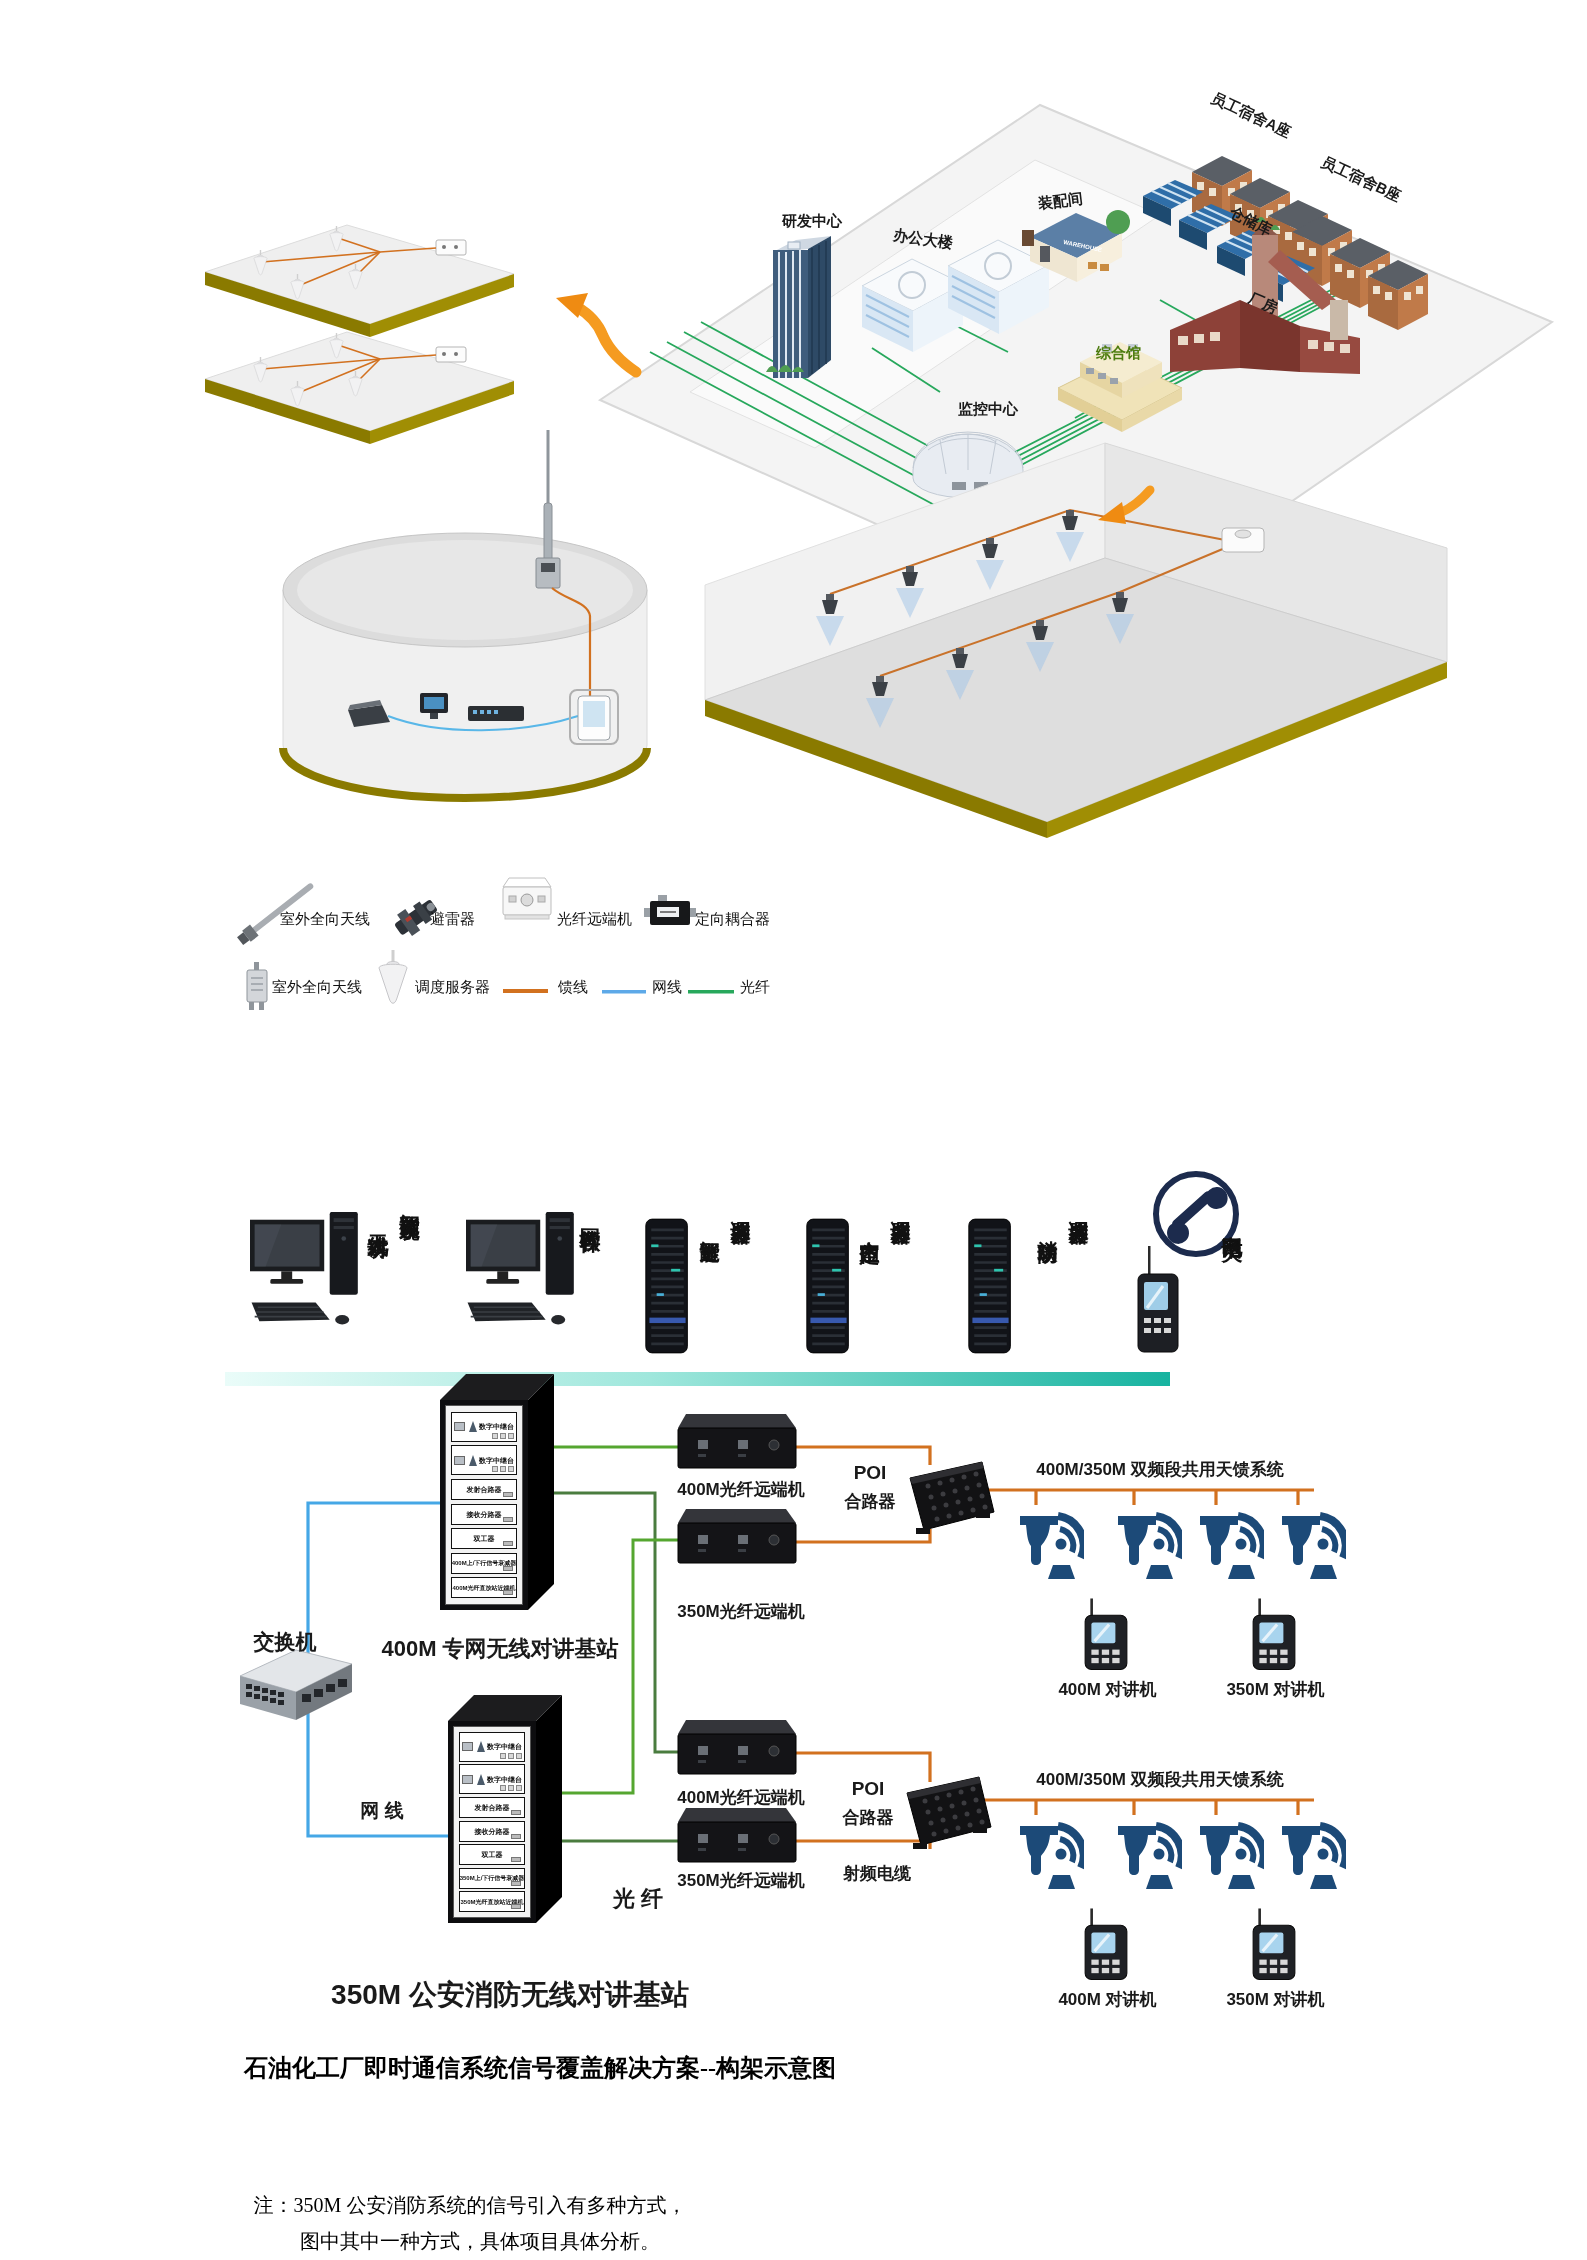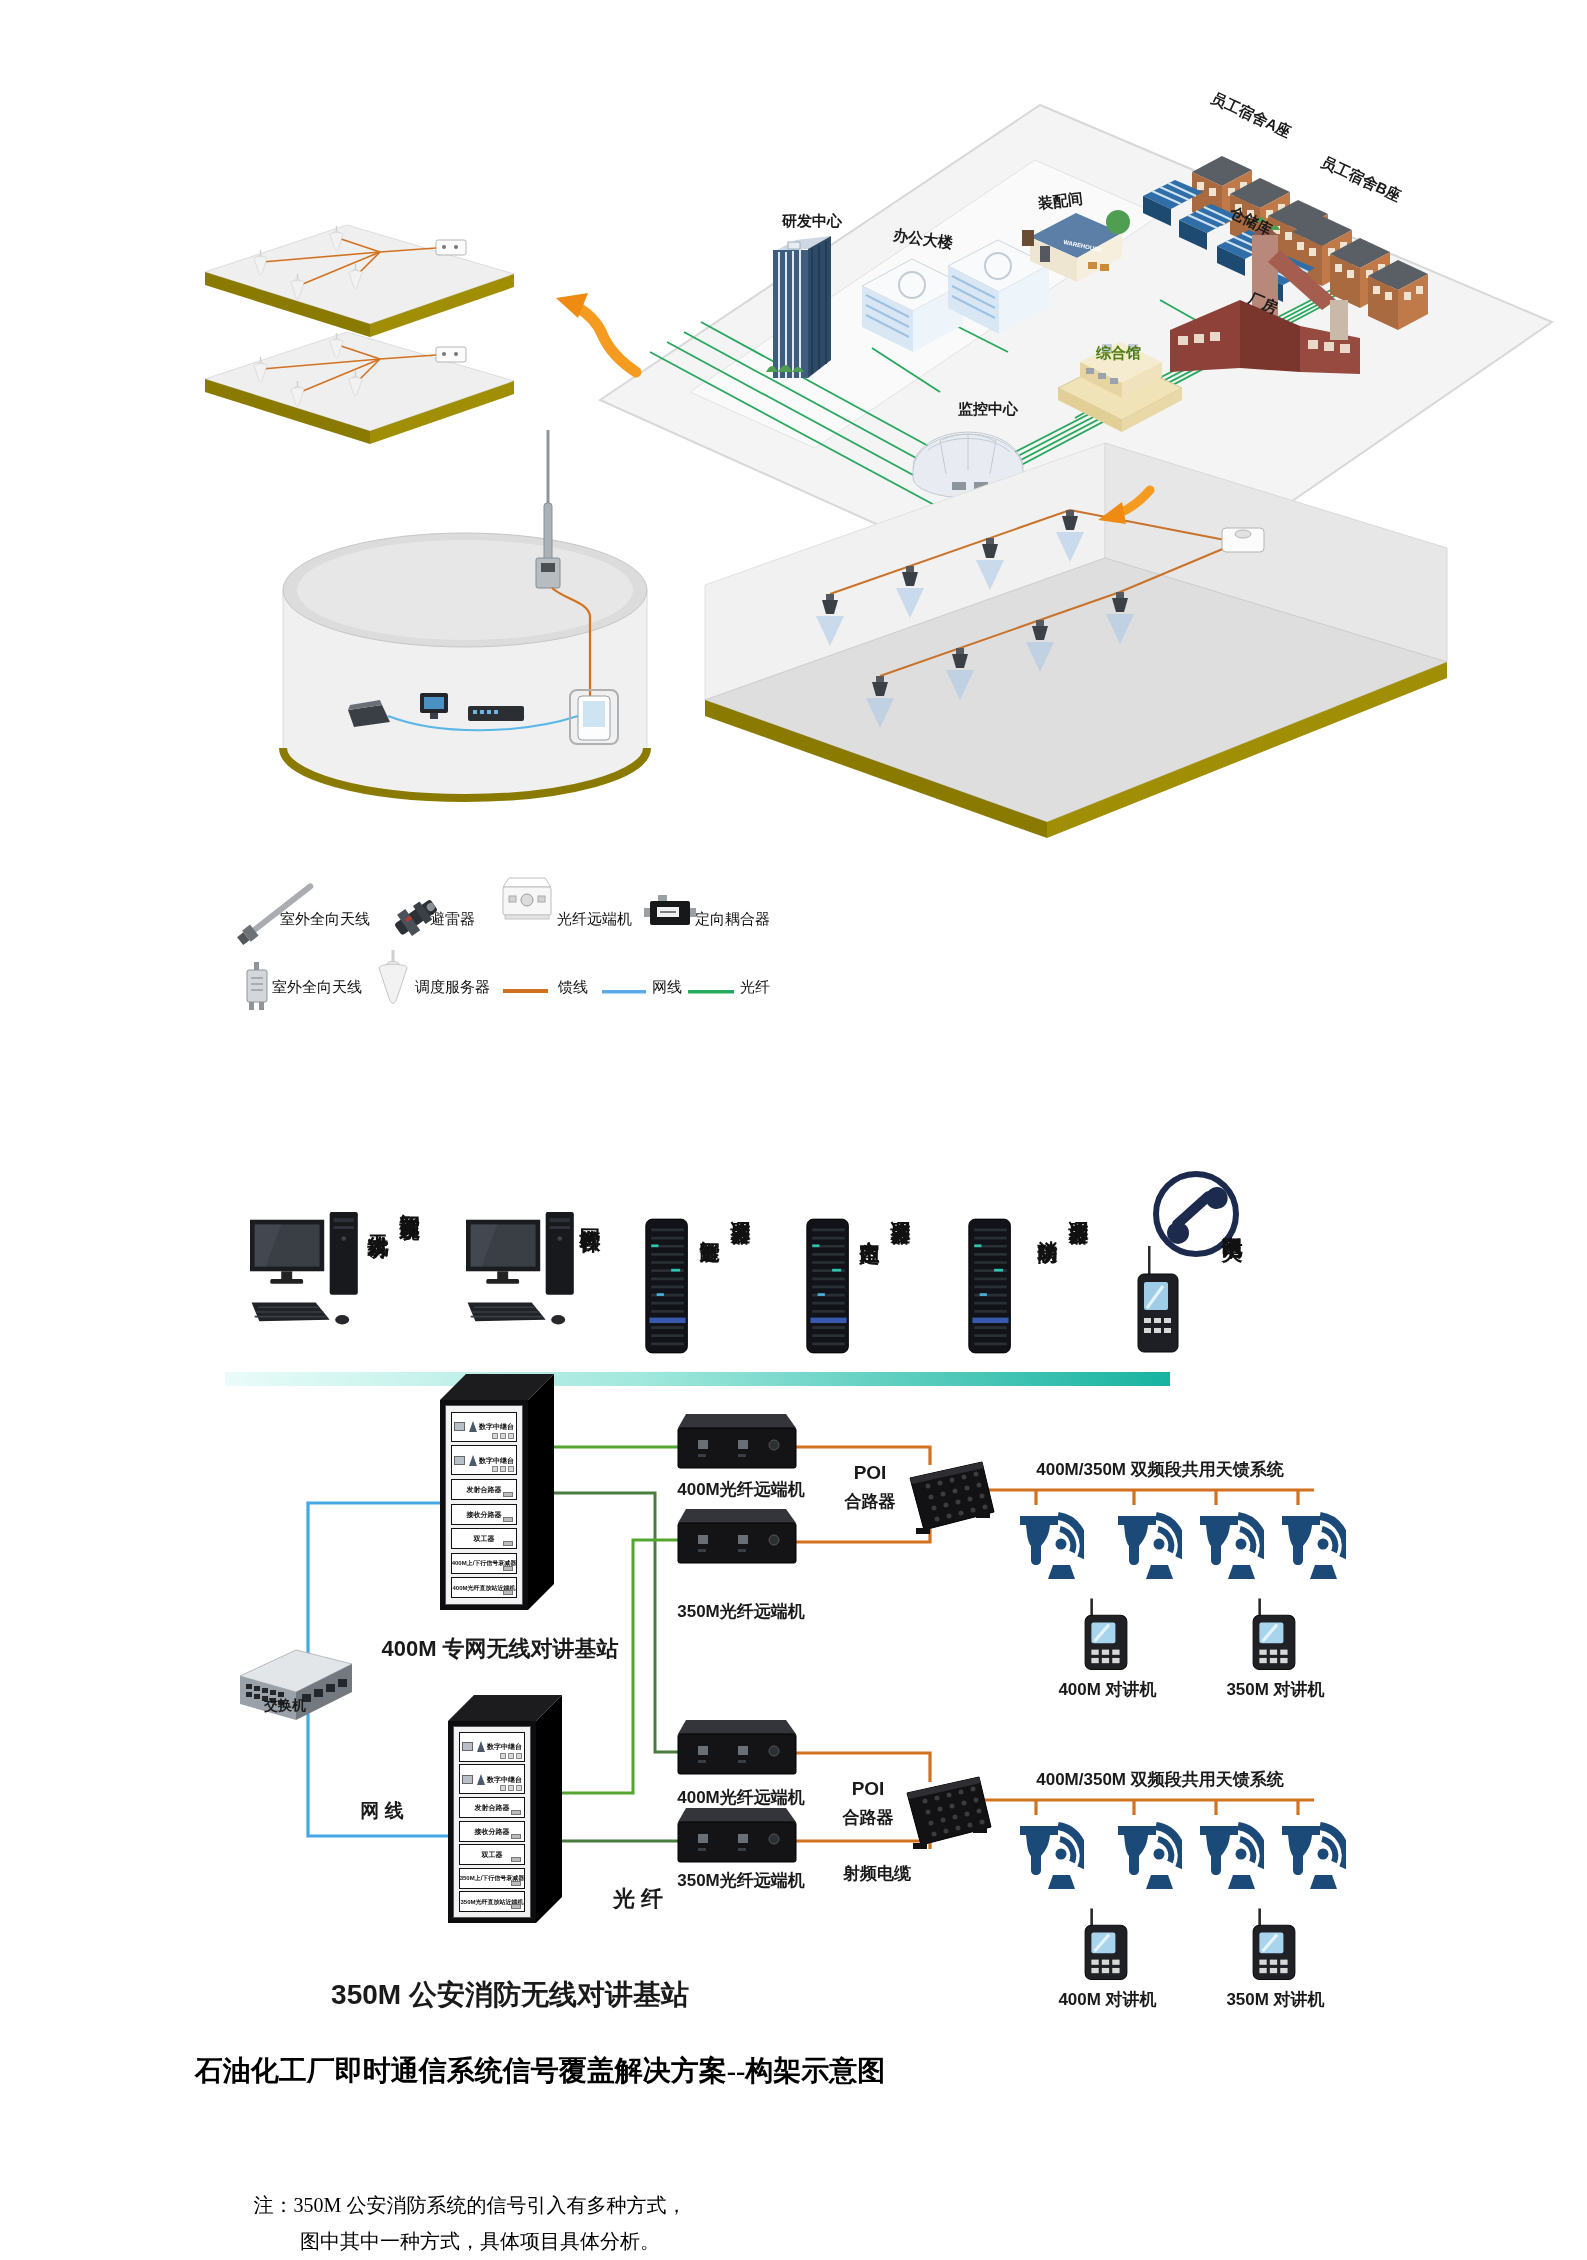--- a/index.html
+++ b/index.html
@@ -763,21 +763,21 @@
           <span class="mlab">350M上/下行信号衰减器</span>
           <span class="btn"></span>
         </div>
     <div class="mod thin small">
           <span class="mlab">350M光纤直放站近端机</span>
           <span class="btn"></span>
         </div>
   </div>
 </div>
 
-<div class="lbl c" style="left:235px;top:1697px;width:100px;font-size:14px">交换机</div>
+<div class="lbl c" style="left:235px;top:1628px;width:100px;font-size:21px">交换机</div>
 <div class="lbl c" style="left:350px;top:1798px;width:64px;font-size:19px">网 线</div>
 <div class="lbl c" style="left:606px;top:1884px;width:64px;font-size:22px">光 纤</div>
 <div class="lbl c" style="left:340px;top:1634px;width:320px;font-size:22px">400M 专网无线对讲基站</div>
 <div class="lbl c" style="left:330px;top:1976px;width:360px;font-size:28px">350M 公安消防无线对讲基站</div>
 
 <div class="lbl c" style="left:656px;top:1478px;width:170px;font-size:17px">400M光纤远端机</div>
 <div class="lbl c" style="left:656px;top:1600px;width:170px;font-size:17px">350M光纤远端机</div>
 <div class="lbl c" style="left:656px;top:1786px;width:170px;font-size:17px">400M光纤远端机</div>
 <div class="lbl c" style="left:656px;top:1869px;width:170px;font-size:17px">350M光纤远端机</div>
 
@@ -788,17 +788,17 @@
 <div class="lbl c" style="left:822px;top:1862px;width:110px;font-size:17px">射频电缆</div>
 
 <div class="lbl c" style="left:1030px;top:1458px;width:260px;font-size:17px">400M/350M 双频段共用天馈系统</div>
 <div class="lbl c" style="left:1030px;top:1768px;width:260px;font-size:17px">400M/350M 双频段共用天馈系统</div>
 
 <div class="lbl c" style="left:1045px;top:1678px;width:125px;font-size:17px">400M 对讲机</div>
 <div class="lbl c" style="left:1213px;top:1678px;width:125px;font-size:17px">350M 对讲机</div>
 <div class="lbl c" style="left:1045px;top:1988px;width:125px;font-size:17px">400M 对讲机</div>
 <div class="lbl c" style="left:1213px;top:1988px;width:125px;font-size:17px">350M 对讲机</div>
 
-<div class="title serif" style="left:140px;top:2052px;width:800px;font-size:28px">石油化工厂即时通信系统信号覆盖解决方案--构架示意图</div>
+<div class="title serif" style="left:140px;top:2052px;width:800px;font-size:24px">石油化工厂即时通信系统信号覆盖解决方案--构架示意图</div>
 <div class="note serif" style="left:240px;top:2176px;width:460px;font-size:20px">注：350M 公安消防系统的信号引入有多种方式，</div>
 <div class="note serif" style="left:280px;top:2212px;width:400px;font-size:20px">图中其中一种方式，具体项目具体分析。</div>
 
 </div>
 
 </body></html>

